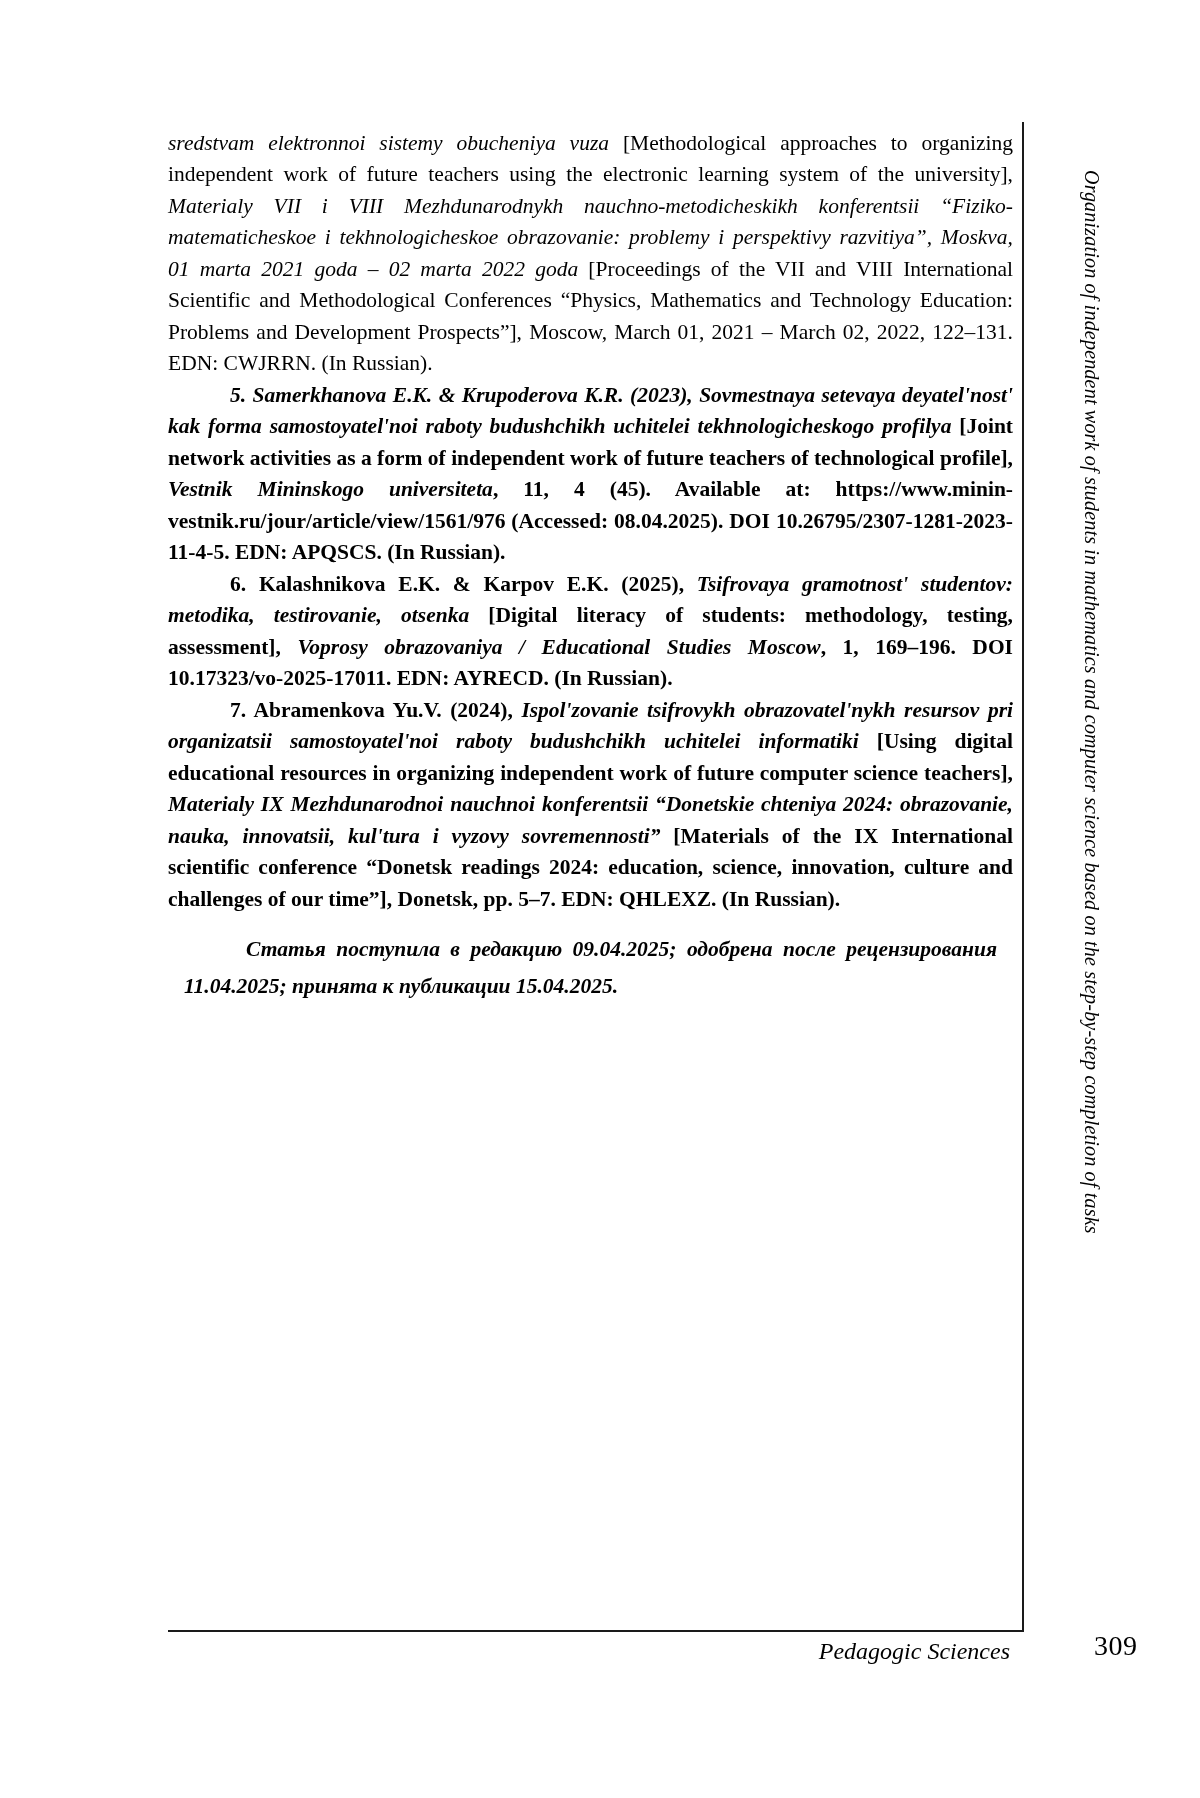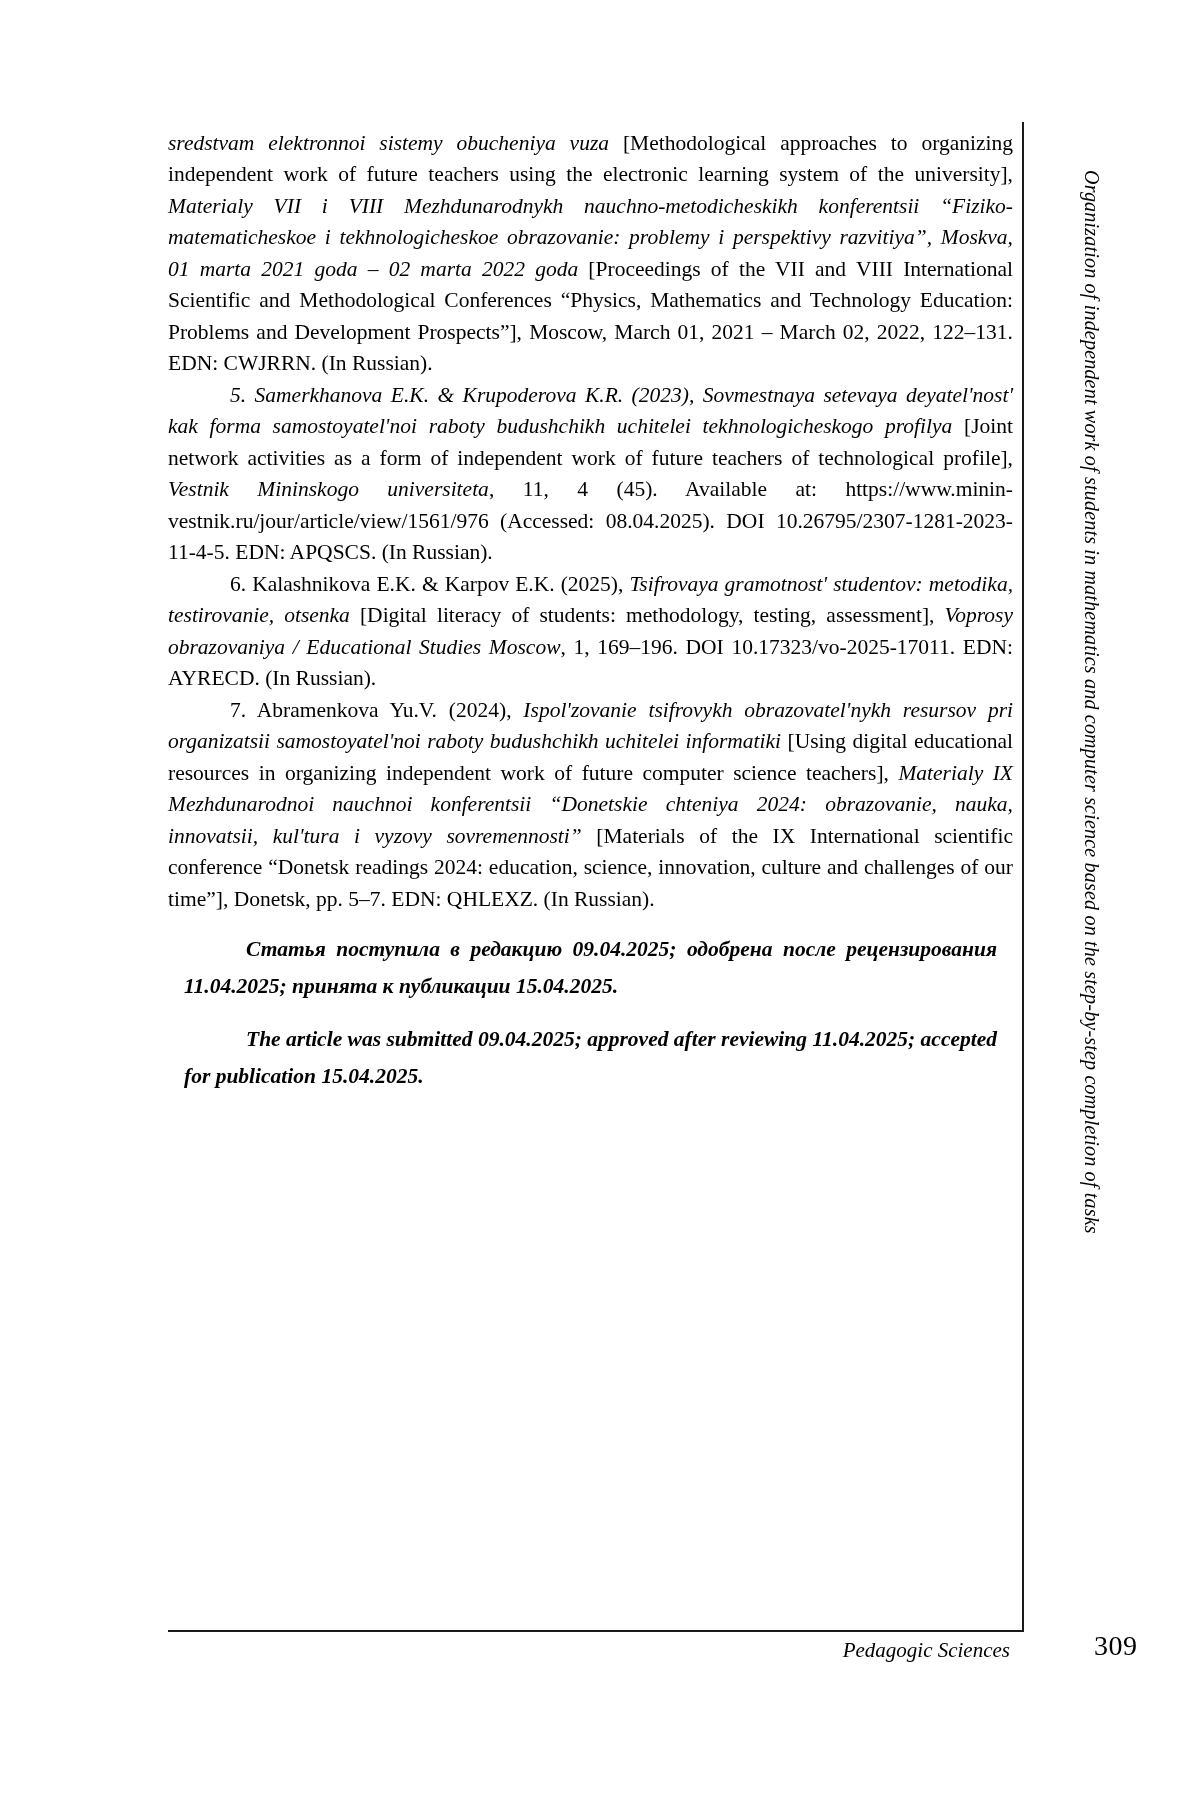--- a/index.html
+++ b/index.html
@@ -33,21 +33,21 @@
     font-size: 21.5px;
     line-height: 1.465;
     text-align: justify;
     text-justify: inter-word;
   }
 
   .para {
     margin: 0;
     text-align: justify;
   }
-  .para + .para { margin-top: 0; }
+  .para + .para { margin-top: 0; font-weight: bold; }
 
   .indent { text-indent: 62px; }
 
   .it { font-style: italic; }
 
   .gap-before { margin-top: 26px; }
 
   .submitted {
     margin: 16px;
     text-indent: 62px;
@@ -96,21 +96,21 @@
     height: 2px;
     background: #1a1a1a;
   }
   .footer-label {
     position: absolute;
     left: 600px;
     top: 1638px;
     width: 410px;
     text-align: right;
     font-style: italic;
-    font-size: 21px;
+    font-size: 24px;
   }
   .page-number {
     position: absolute;
     left: 1094px;
     top: 1630px;
     font-size: 28px;
     font-weight: normal;
     letter-spacing: 0.5px;
   }
 </style>
@@ -124,21 +124,20 @@
     <p class="para"><span class="it">sredstvam elektronnoi sistemy obucheniya vuza</span><span> [Methodological approaches to organizing independent work of future teachers using the electronic learning system of the university], </span><span class="it">Materialy VII i VIII Mezhdunarodnykh nauchno-metodicheskikh konferentsii “Fiziko-matematicheskoe i tekhnologicheskoe obrazovanie: problemy i perspektivy razvitiya”, Moskva, 01 marta 2021 goda – 02 marta 2022 goda</span><span> [Proceedings of the VII and VIII International Scientific and Methodological Conferences “Physics, Mathematics and Technology Education: Problems and Development Prospects”], Moscow, March 01, 2021 – March 02, 2022, 122–131. EDN: CWJRRN. (In Russian).</span></p>
 
     <p class="para indent"><span class="it">5.</span><span class="it"> Samerkhanova E.K. &amp; Krupoderova K.R. (2023), Sovmestnaya setevaya deyatel'nost' kak forma samostoyatel'noi raboty budushchikh uchitelei tekhnologicheskogo profilya</span><span> [Joint network activities as a form of independent work of future teachers of technological profile], </span><span class="it">Vestnik Mininskogo universiteta</span><span>, 11, 4 (45). Available at: https://www.minin-vestnik.ru/jour/article/view/1561/976 (Accessed: 08.04.2025). DOI 10.26795/2307-1281-2023-11-4-5. EDN: APQSCS. (In Russian).</span></p>
 
     <p class="para indent"><span>6.</span><span> Kalashnikova E.K. &amp; Karpov E.K. (2025), </span><span class="it">Tsifrovaya gramotnost' studentov: metodika, testirovanie, otsenka</span><span> [Digital literacy of students: methodology, testing, assessment], </span><span class="it">Voprosy obrazovaniya / Educational Studies Moscow</span><span>, 1, 169–196. DOI 10.17323/vo-2025-17011. EDN: AYRECD. (In Russian).</span></p>
 
     <p class="para indent"><span>7.</span><span> Abramenkova Yu.V. (2024), </span><span class="it">Ispol'zovanie tsifrovykh obrazovatel'nykh resursov pri organizatsii samostoyatel'noi raboty budushchikh uchitelei informatiki</span><span> [Using digital educational resources in organizing independent work of future computer science teachers], </span><span class="it">Materialy IX Mezhdunarodnoi nauchnoi konferentsii “Donetskie chteniya 2024: obrazovanie, nauka, innovatsii, kul'tura i vyzovy sovremennosti”</span><span> [Materials of the IX International scientific conference “Donetsk readings 2024: education, science, innovation, culture and challenges of our time”], Donetsk, pp. 5–7. EDN: QHLEXZ. (In Russian).</span></p>
 
     <p class="submitted gap-before">Статья поступила в редакцию 09.04.2025; одобрена после рецензирования 11.04.2025; принята к публикации 15.04.2025.</p>
 
-    <p class="submitted gap-before">The article was submitted 09.04.2025; approved after reviewing 11.04.2025; accepted for publication 15.04.2025.</p>
 
   </div>
 
   <div class="vrule"></div>
 
   <div class="runhead-wrap">
     <div class="runhead">Organization of independent work of students in mathematics and computer science based on the step-by-step completion of tasks</div>
   </div>
 
   <div class="footer-rule"></div>

